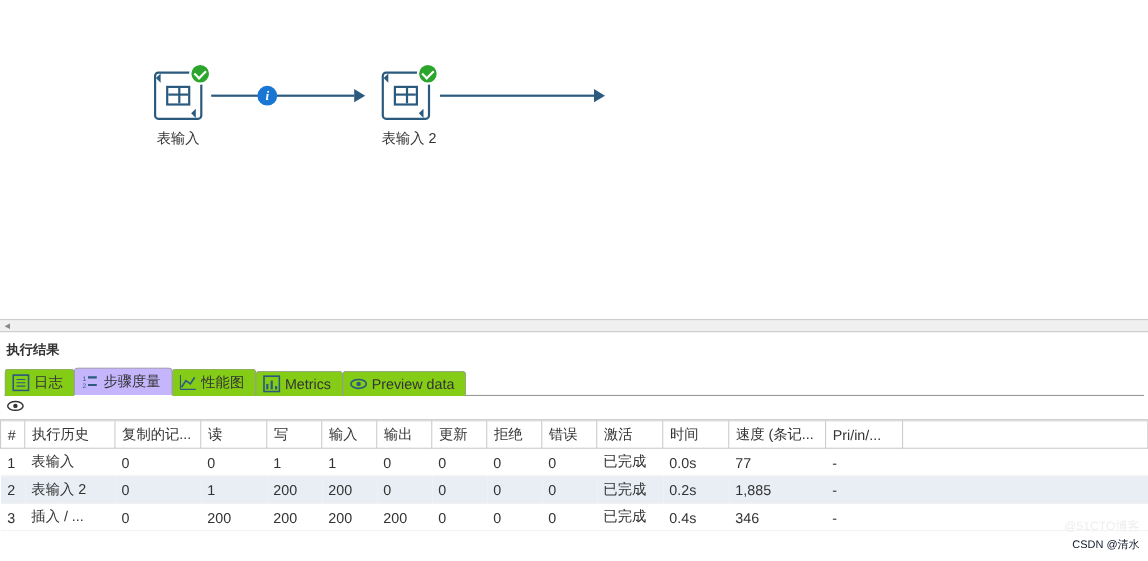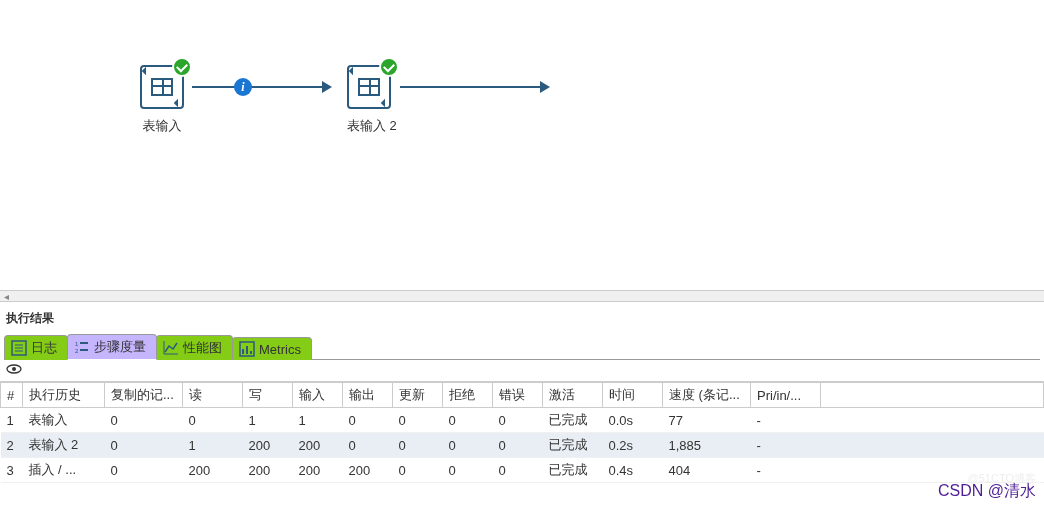--- a/index.html
+++ b/index.html
@@ -22,21 +22,21 @@
     .tab:not(.active){background:#84cc16}
     .tab-icon{width:16px;height:16px;display:flex;align-items:center;justify-content:center}
     .eye-row{border-bottom:1px solid #ccc;padding:2px 6px}
     table{width:100%;border-collapse:collapse;font-size:13px}
     th{text-align:left;font-weight:normal;padding:3px 6px;border:1px solid #ccc;background:#fff;white-space:nowrap}
     td{padding:3px 6px;border-bottom:1px solid #f0f0f0;white-space:nowrap}
     tbody tr:nth-child(1){background:#fff}
     tbody tr:nth-child(2){background:#e8eef4}
     tbody tr:nth-child(3){background:#fff}
     .num{text-align:left}
-    .watermark{position:absolute;right:8px;bottom:8px;color:#4c1d95;font-size:16px}
+    .watermark{position:absolute;right:8px;bottom:8px;color:#0f172a;font-size:10px}
     .wm2{position:absolute;right:8px;bottom:24px;color:#eee;font-size:11px}
     .table-wrap{overflow:auto}
     .grid-ico{width:22px;height:18px;border:2px solid #2b5a7f;position:relative}
     .grid-ico::before{content:'';position:absolute;left:0;top:5px;right:0;border-top:2px solid #2b5a7f}
     .grid-ico::after{content:'';position:absolute;left:9px;top:0;bottom:0;border-left:2px solid #2b5a7f}
     .db-ico{width:22px;height:22px;position:relative}
     .db-ico::before{content:'';position:absolute;left:3px;top:2px;width:16px;height:8px;border:2px solid #cc9933;border-radius:50%}
     .db-ico::after{content:'';position:absolute;left:3px;top:4px;width:16px;height:14px;border:2px solid #cc9933;border-top:none;border-radius:0 0 8px 8px}
     .arrow-in{position:absolute;top:1px;left:1px;width:0;height:0;border-left:6px solid #2b5a7f;border-top:6px solid transparent;transform:rotate(45deg)}
     .arrow-out{position:absolute;bottom:1px;right:1px;width:0;height:0;border-left:6px solid #2b5a7f;border-top:6px solid transparent;transform:rotate(45deg)}
@@ -108,20 +108,29 @@
   <div class="tab">
     <span class="tab-icon">
         <svg width="16" height="16" viewBox="0 0 16 16">
           <rect x="1" y="1" width="14" height="14" fill="none" stroke="#2b5a7f" stroke-width="1.5"></rect>
           <rect x="3" y="8" width="2" height="5" fill="#2b5a7f"></rect>
           <rect x="7" y="5" width="2" height="8" fill="#2b5a7f"></rect>
           <rect x="11" y="10" width="2" height="3" fill="#2b5a7f"></rect>
         </svg>
       </span>
     <span>Metrics</span>
+  </div>
+  <div class="tab">
+    <span class="tab-icon">
+        <svg width="16" height="16" viewBox="0 0 16 16">
+          <ellipse cx="8" cy="8" rx="7" ry="4" fill="none" stroke="#2b5a7f" stroke-width="1.5"></ellipse>
+          <circle cx="8" cy="8" r="2" fill="#2b5a7f"></circle>
+        </svg>
+      </span>
+    <span>Preview data</span>
   </div>
 </div>
 
 <div class="eye-row">
   <span><svg width="16" height="14" viewBox="0 0 16 14">
         <ellipse cx="8" cy="7" rx="7" ry="4" fill="none" stroke="#333" stroke-width="1.3"></ellipse>
         <circle cx="8" cy="7" r="2" fill="#333"></circle>
       </svg></span>
 </div>
 
@@ -187,21 +196,21 @@
           <td class="num">0</td>
           <td class="num">200</td>
           <td class="num">200</td>
           <td class="num">200</td>
           <td class="num">200</td>
           <td class="num">0</td>
           <td class="num">0</td>
           <td class="num">0</td>
           <td>已完成</td>
           <td class="num">0.4s</td>
-          <td class="num">404</td>
+          <td class="num">346</td>
           <td class="num">-</td>
           <td></td>
         </tr>
       </tbody>
 </table>
 </div>
 
 <div class="wm2">@51CTO博客</div>
 <div class="watermark">CSDN @清水</div>
 

